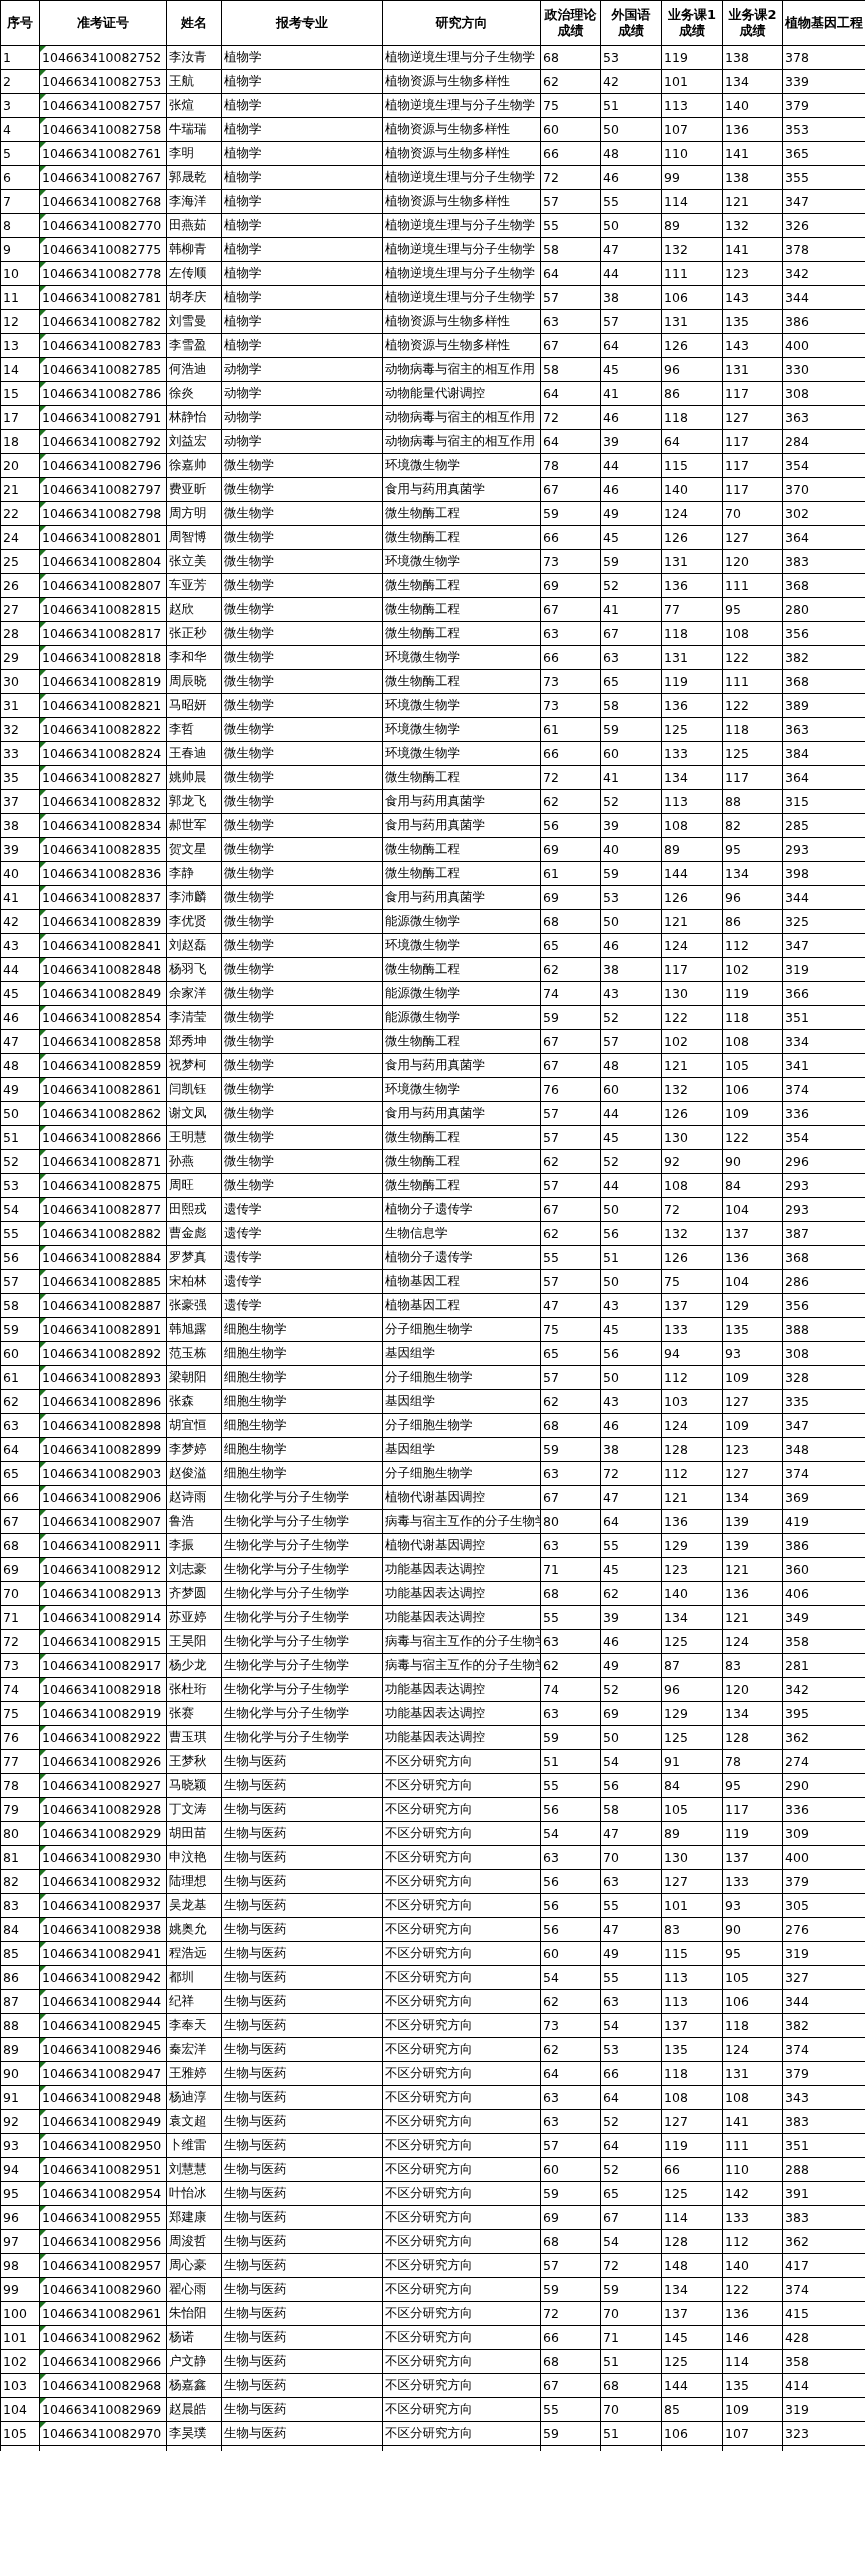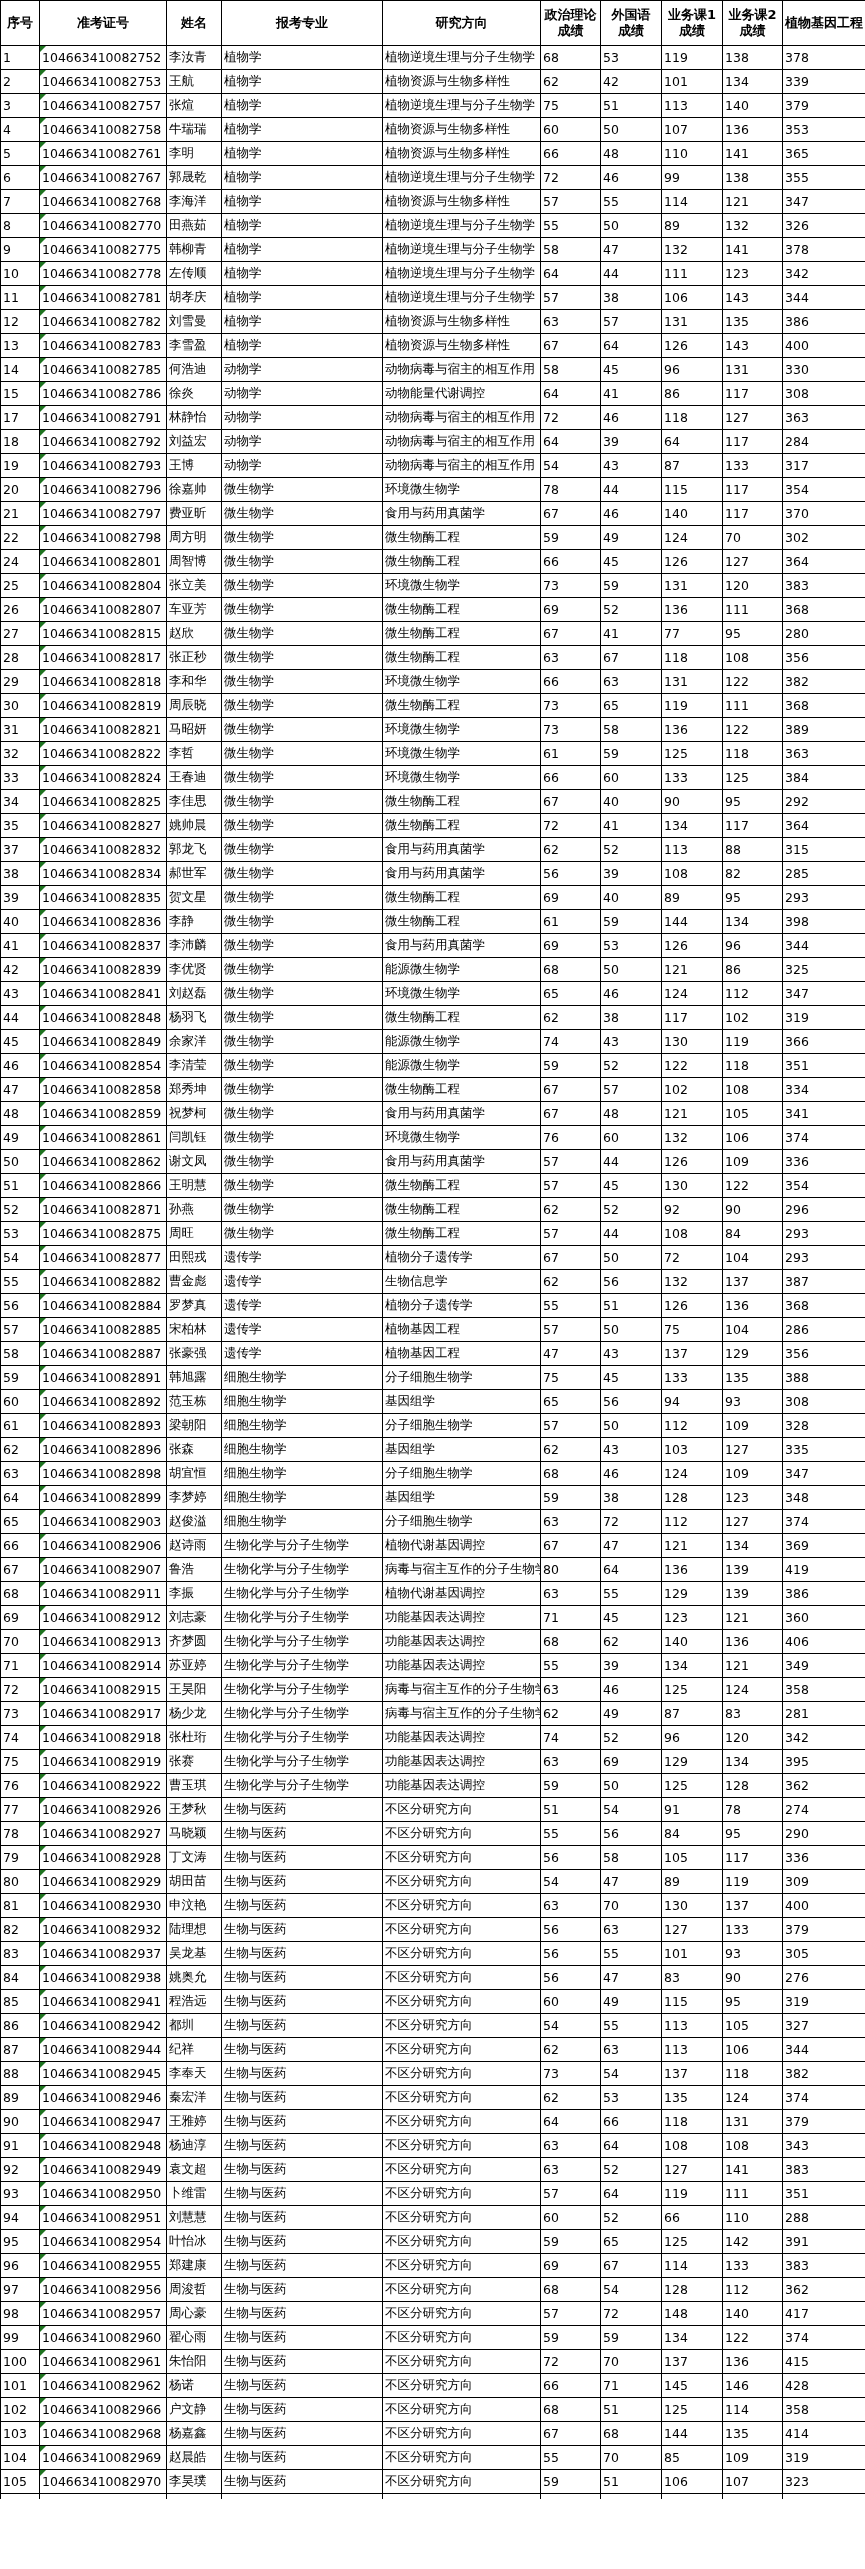--- a/index.html
+++ b/index.html
@@ -260,32 +260,20 @@
         <td class="c2">刘益宏</td>
         <td class="c3">动物学</td>
         <td class="c4">动物病毒与宿主的相互作用</td>
         <td class="c5">64</td>
         <td class="c6">39</td>
         <td class="c7">64</td>
         <td class="c8">117</td>
         <td class="c9">284</td>
       </tr>
       <tr>
-        <td class="c0">19</td>
-        <td class="c1"><span class="flag"></span>104663410082793</td>
-        <td class="c2">王博</td>
-        <td class="c3">动物学</td>
-        <td class="c4">动物病毒与宿主的相互作用</td>
-        <td class="c5">54</td>
-        <td class="c6">43</td>
-        <td class="c7">87</td>
-        <td class="c8">133</td>
-        <td class="c9">317</td>
-      </tr>
-      <tr>
         <td class="c0">20</td>
         <td class="c1"><span class="flag"></span>104663410082796</td>
         <td class="c2">徐嘉帅</td>
         <td class="c3">微生物学</td>
         <td class="c4">环境微生物学</td>
         <td class="c5">78</td>
         <td class="c6">44</td>
         <td class="c7">115</td>
         <td class="c8">117</td>
         <td class="c9">354</td>
@@ -426,32 +414,20 @@
         <td class="c0">33</td>
         <td class="c1"><span class="flag"></span>104663410082824</td>
         <td class="c2">王春迪</td>
         <td class="c3">微生物学</td>
         <td class="c4">环境微生物学</td>
         <td class="c5">66</td>
         <td class="c6">60</td>
         <td class="c7">133</td>
         <td class="c8">125</td>
         <td class="c9">384</td>
-      </tr>
-      <tr>
-        <td class="c0">34</td>
-        <td class="c1"><span class="flag"></span>104663410082825</td>
-        <td class="c2">李佳思</td>
-        <td class="c3">微生物学</td>
-        <td class="c4">微生物酶工程</td>
-        <td class="c5">67</td>
-        <td class="c6">40</td>
-        <td class="c7">90</td>
-        <td class="c8">95</td>
-        <td class="c9">292</td>
       </tr>
       <tr>
         <td class="c0">35</td>
         <td class="c1"><span class="flag"></span>104663410082827</td>
         <td class="c2">姚帅晨</td>
         <td class="c3">微生物学</td>
         <td class="c4">微生物酶工程</td>
         <td class="c5">72</td>
         <td class="c6">41</td>
         <td class="c7">134</td>

